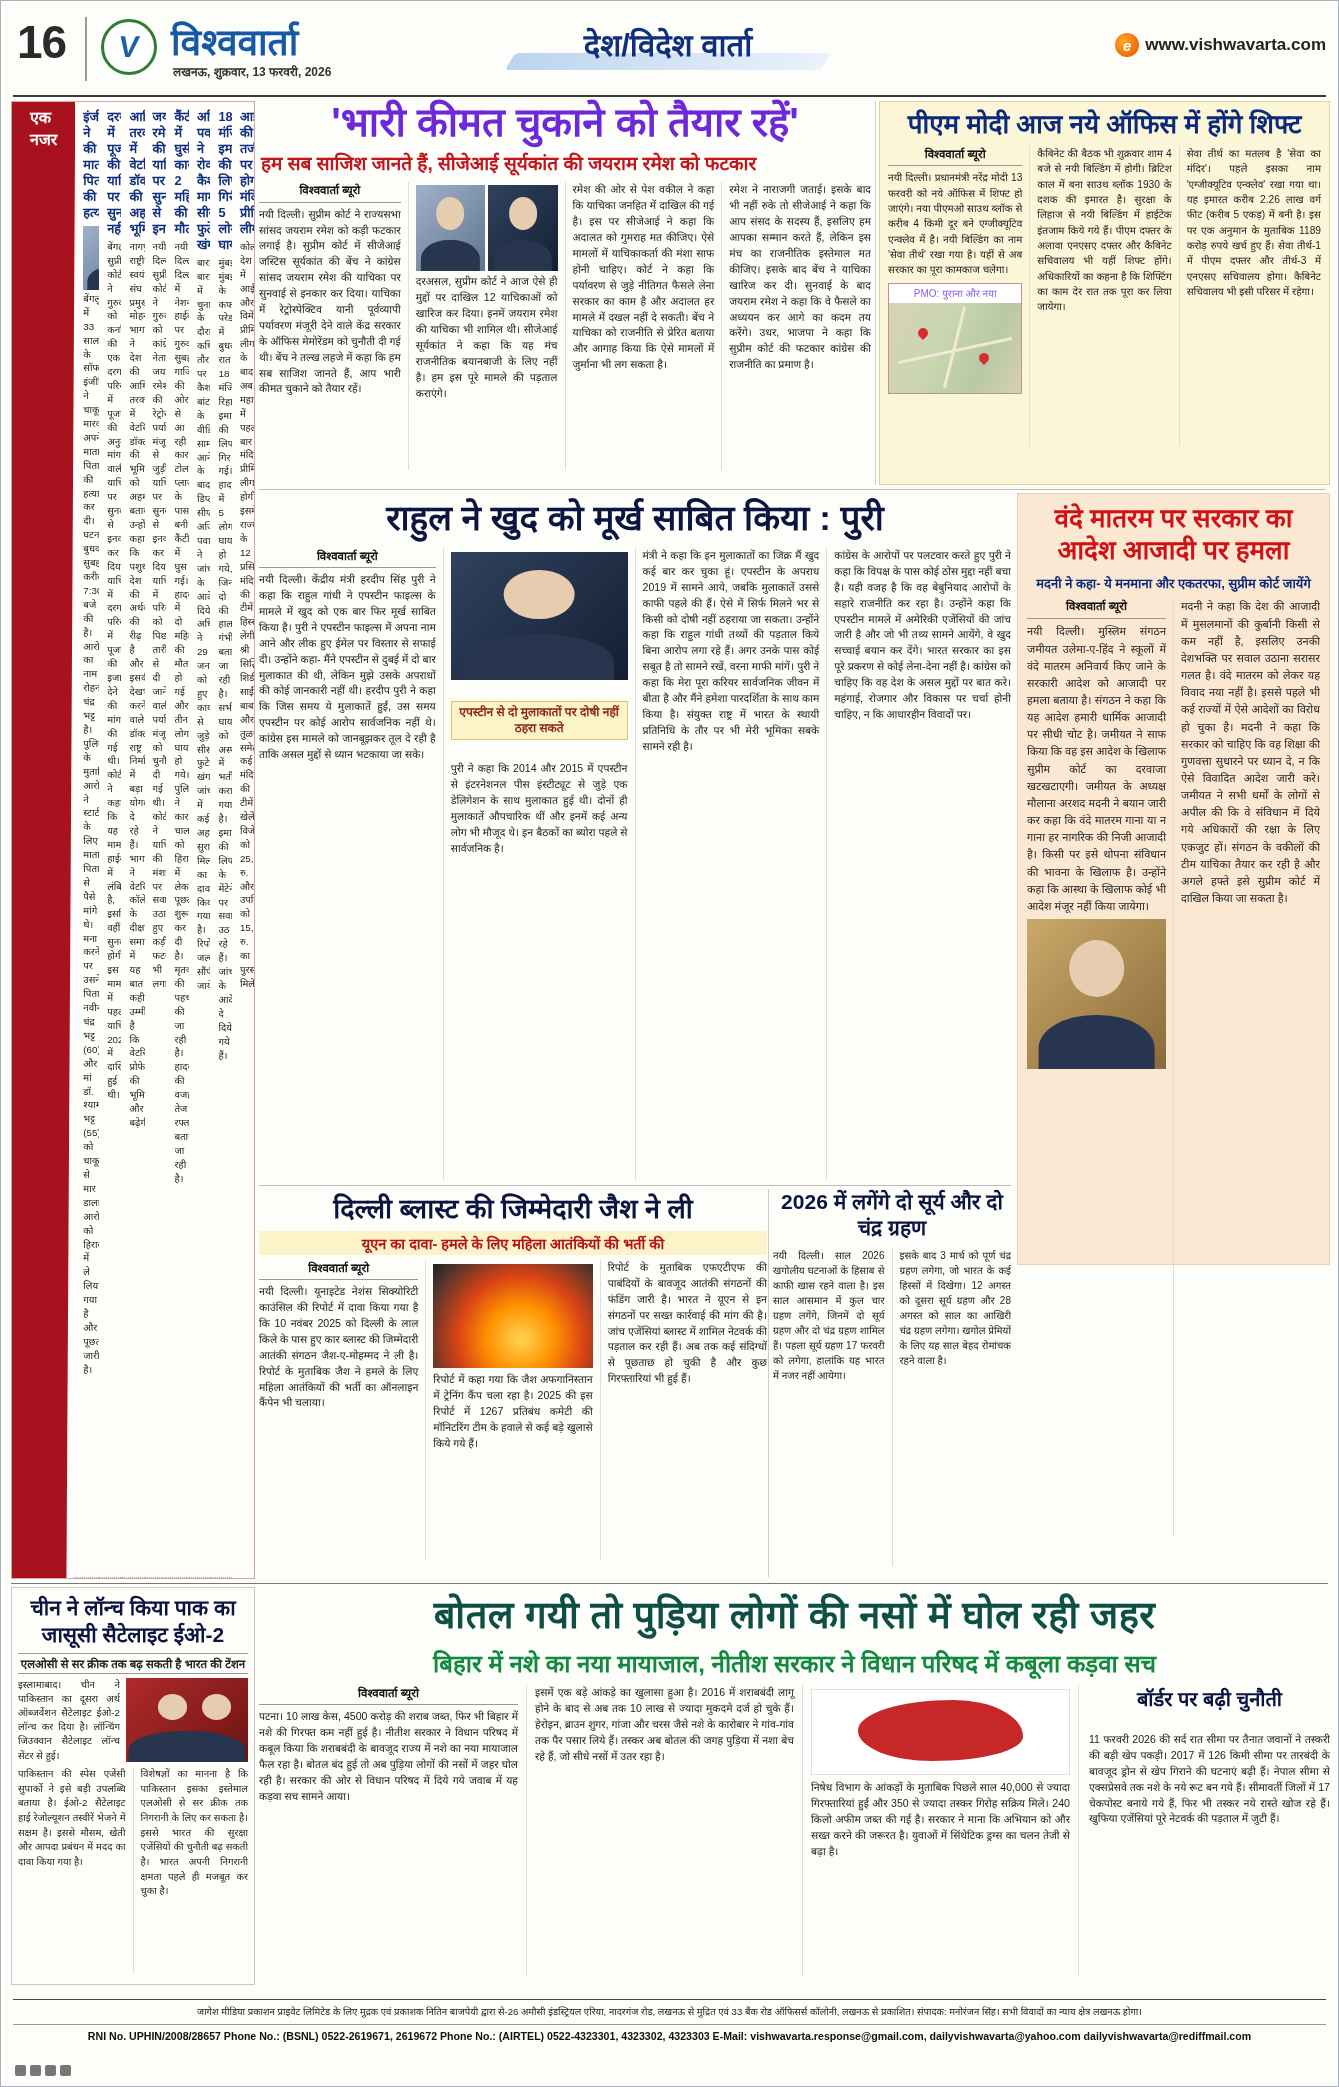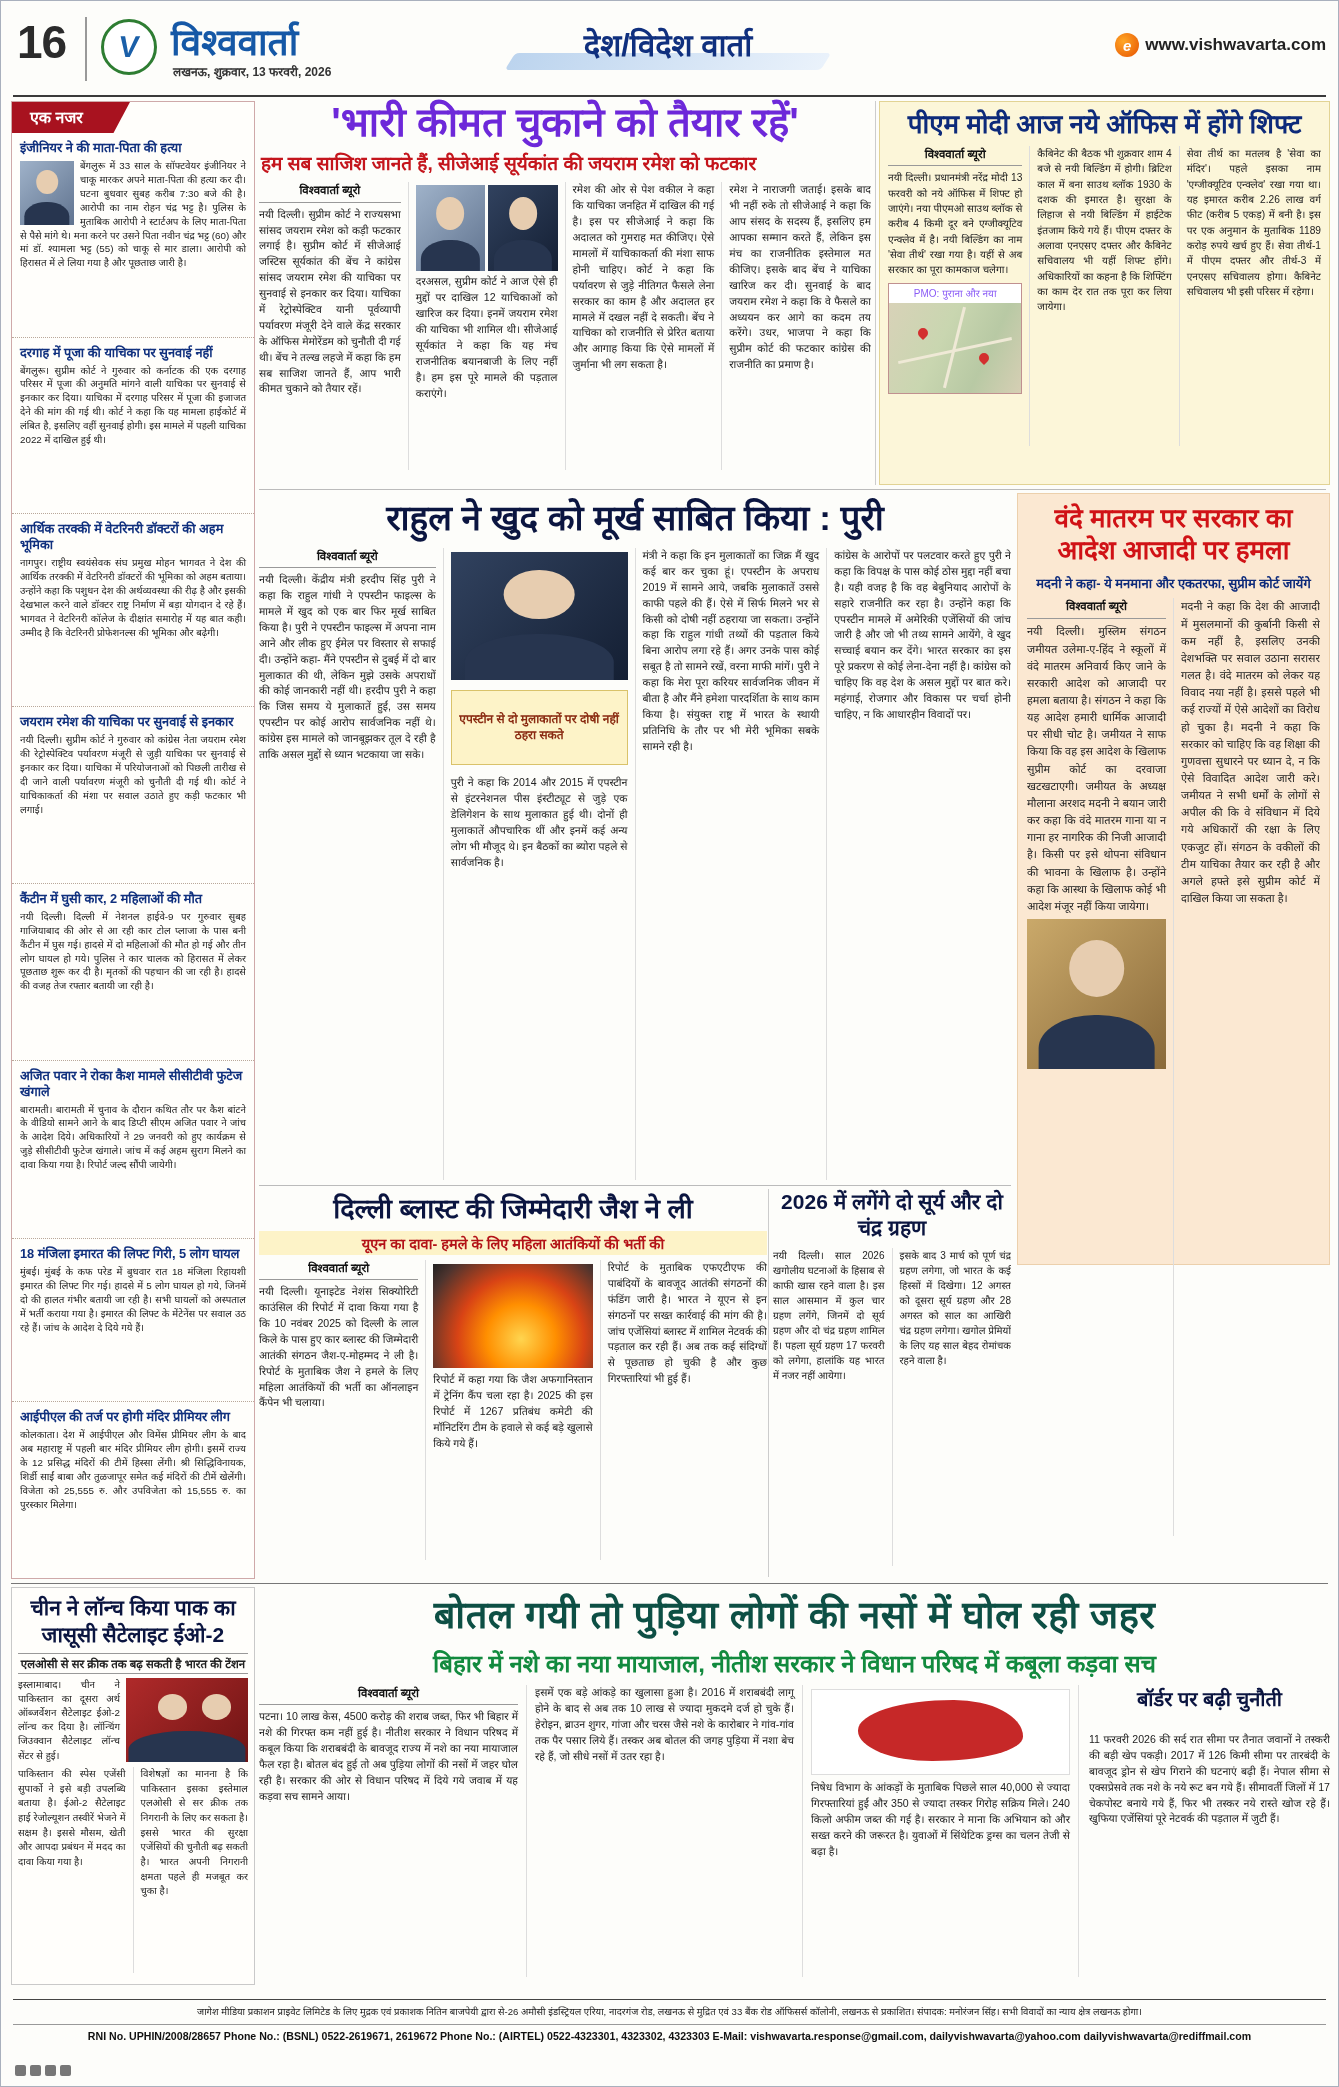--- a/index.html
+++ b/index.html
@@ -30,21 +30,21 @@
 .byline{font-weight:700;font-size:11.5px;text-align:center;color:#111;margin-bottom:4px;border-bottom:1px solid #999;padding-bottom:2px}
 figure{margin:4px 0}
 .photo{position:relative;overflow:hidden;background:linear-gradient(135deg,#9fb2c9,#60738f)}
 .photo .head{position:absolute;left:50%;top:14%;width:40%;height:38%;transform:translateX(-50%);background:#e7cdb0;border-radius:50%}
 .photo .sil{position:absolute;left:50%;bottom:-10%;width:84%;height:46%;transform:translateX(-50%);background:#27354f;border-radius:48% 48% 0 0}
 .ph-warm{background:linear-gradient(135deg,#caa96a,#8a6a3a)}
 .ph-navy{background:linear-gradient(135deg,#31425f,#141f33)}
 .ph-red{background:linear-gradient(135deg,#b02a2a,#6e1414)}
 
 
-.ek{left:10px;top:100px;width:244px;height:1478px;border:1px solid #cfa9a9;display:flex;flex-direction:column;background:#fffefb}
+.ek{left:10px;top:100px;width:244px;height:1478px;border:1px solid #cfa9a9;display:flex;flex-direction:row;background:#fffefb}
 .ek-tab{background:#a8121f;color:#fff;font-size:16px;font-weight:800;padding:4px 18px 5px;width:118px;clip-path:polygon(0 0,100% 0,86% 100%,0 100%)}
 .nazar-item{padding:7px 8px 6px;border-bottom:1px dotted #b9a89a;flex:1 1 auto;overflow:hidden}
 .nazar-item:last-child{border-bottom:none}
 .nazar-item h3{font-size:12.8px;color:#10307e;font-weight:800;line-height:1.25;margin-bottom:3px}
 .nbody{font-size:9.8px;line-height:1.42;text-align:justify;color:#222}
 .accused-photo{float:left;width:54px;height:64px;margin:2px 6px 2px 0}
 
 
 .lead{left:258px;top:100px;width:612px;height:384px}
 .lead h1{font-size:40px;line-height:1.06;text-align:center;color:#6d28d9;font-weight:800}
@@ -63,21 +63,21 @@
 .pmo-img{height:90px;background:linear-gradient(115deg,#d8d2b8 0%,#c9d6b0 40%,#b8c9a4 70%,#d6cfb4 100%);position:relative}
 .pmo-img::before{content:"";position:absolute;left:6%;top:52%;width:88%;height:3px;background:#efe9d6;transform:rotate(-12deg)}
 .pmo-img::after{content:"";position:absolute;left:48%;top:4%;width:3px;height:92%;background:#efe9d6;transform:rotate(14deg)}
 .pin{position:absolute;width:10px;height:10px;background:#d32f2f;border-radius:50% 50% 50% 0;transform:rotate(-45deg)}
 
 
 .rahul{left:258px;top:492px;width:752px;height:688px}
 .rahul h1{font-size:35px;text-align:center;color:#0b1540;font-weight:800}
 .rahul .cols{margin-top:8px;height:632px}
 .puri-photo{height:128px}
-.quote-box{background:#fdf3c8;border:1px solid #d9c26a;padding:21px 6px;font-size:12px;font-weight:700;color:#8a2b12;text-align:center;margin:10px 0;line-height:1.3}
+.quote-box{background:#fdf3c8;border:1px solid #d9c26a;padding:3px 6px;font-size:12px;font-weight:700;color:#8a2b12;text-align:center;margin:21px 0;line-height:1.3}
 
 
 .vande{left:1016px;top:492px;width:313px;height:772px;background:#fbe8d2;border:1px solid #ecd0ac;padding:9px}
 .vande h1{font-size:26px;line-height:1.22;text-align:center;color:#d01216;font-weight:800}
 .vande .subhead{font-size:13px;font-weight:700;color:#0d2a7a;text-align:center;margin:8px 0 6px}
 .vande .cols{height:938px}
 .vande .col{font-size:11px;line-height:1.56}
 .madani-photo{height:150px}
 
 

